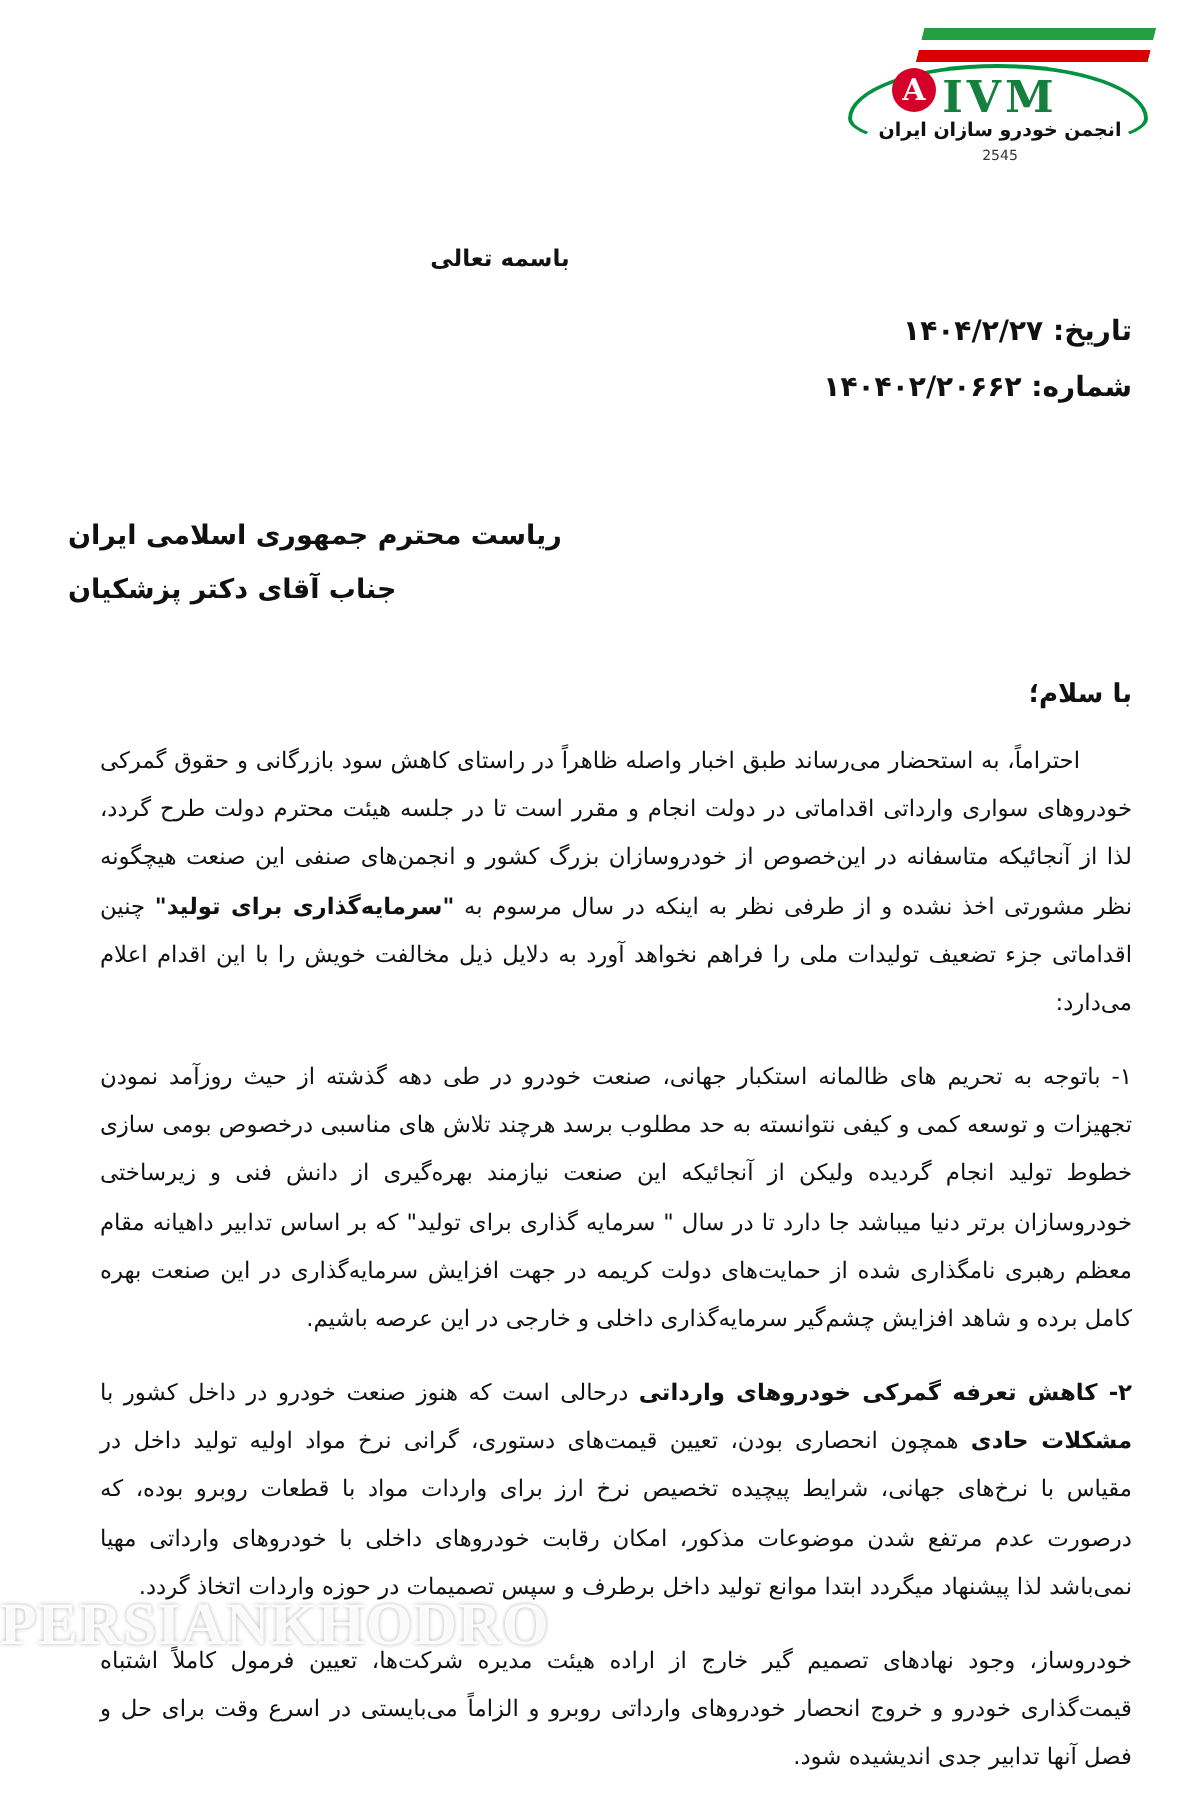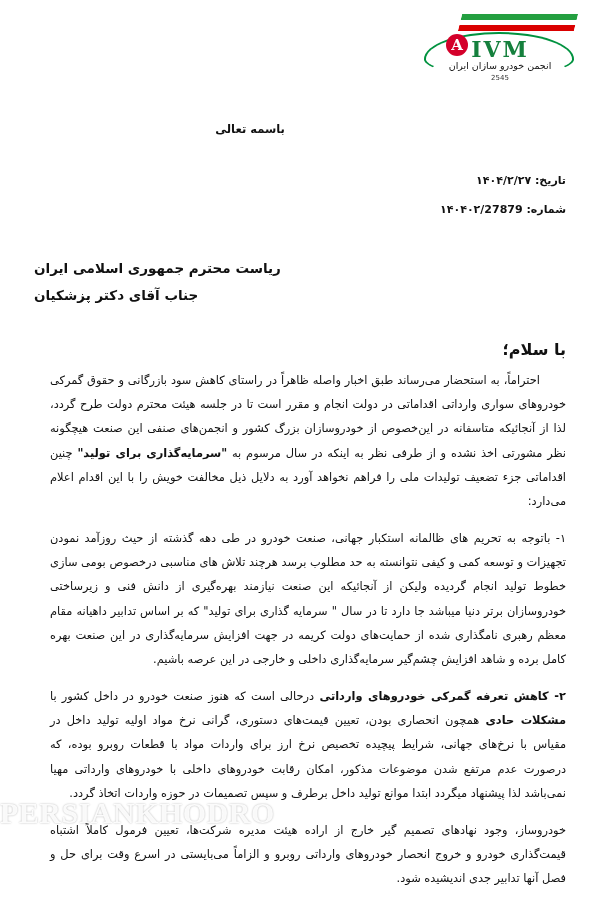--- a/index.html
+++ b/index.html
@@ -94,21 +94,21 @@
     text-align: center;
     direction: ltr;
   }
   .logo-sub {
     position: absolute;
     top: 30px;
     left: 0;
     width: 160px;
     text-align: center;
     font-size: 9.5px;
-    font-weight: normal;
+    font-weight: bold;
     color: #111;
   }
   .logo-year {
     position: absolute;
     top: 44px;
     left: 0;
     width: 160px;
     text-align: center;
     font-size: 7px;
     color: #333;
@@ -128,26 +128,25 @@
   }
   .meta {
     position: absolute;
     top: 158px;
     right: 34px;
     width: 230px;
     direction: rtl;
     text-align: right;
   }
   .meta-line {
-    font-size: 11px;
+    font-size: 14px;
     font-weight: bold;
     color: #111;
     margin-bottom: 12px;
     white-space: nowrap;
-    margin-top: 16px;
   }
 
   
   .addressee {
     position: absolute;
     top: 255px;
     right: 34px;
     width: 532px;
     text-align: left;
     direction: rtl;
@@ -157,21 +156,21 @@
     font-weight: bold;
     color: #111;
     line-height: 2.0;
   }
 
   
   .salutation {
     position: absolute;
     top: 340px;
     right: 34px;
-    font-size: 16px;
+    font-size: 13px;
     font-weight: bold;
     color: #111;
   }
   .body {
     position: absolute;
     top: 368px;
     right: 34px;
     width: 532px;
     direction: rtl;
   }
@@ -220,21 +219,21 @@
       <div class="logo-badge">A</div>
       <div class="logo-sub">انجمن خودرو سازان ایران</div>
       <div class="logo-year">2545</div>
     </div>
   </div>
 
   <div class="basmeh">باسمه تعالی</div>
 
   <div class="meta">
     <div class="meta-line">تاریخ: ۱۴۰۴/۲/۲۷</div>
-    <div class="meta-line">شماره: ۱۴۰۴۰۲/27879</div>
+    <div class="meta-line">شماره: ۱۴۰۴۰۲/۲۰۶۶۲</div>
   </div>
 
   <div class="addressee">
     <div>ریاست محترم جمهوری اسلامی ایران</div>
     <div>جناب آقای دکتر پزشکیان</div>
   </div>
 
   <div class="salutation">با سلام؛</div>
 
   <div class="body">

